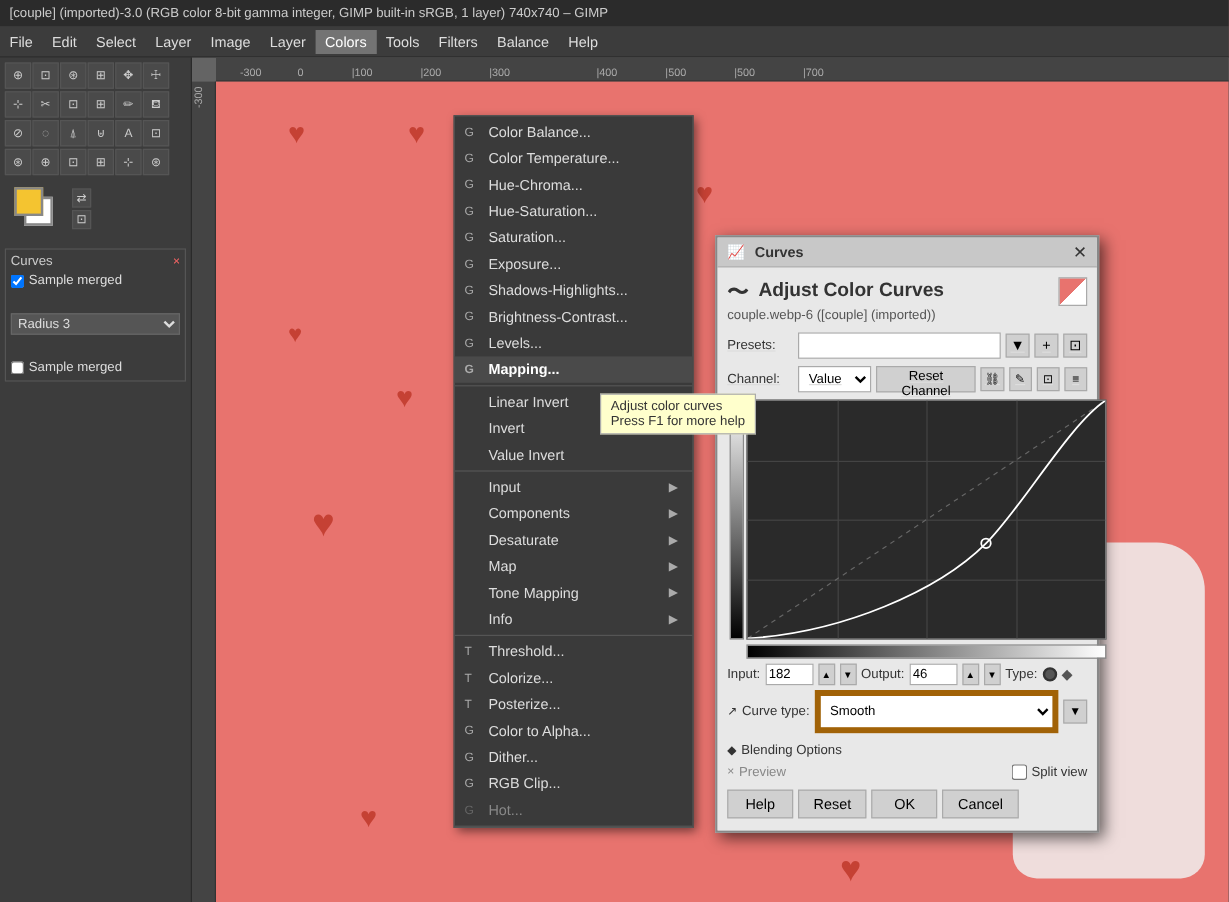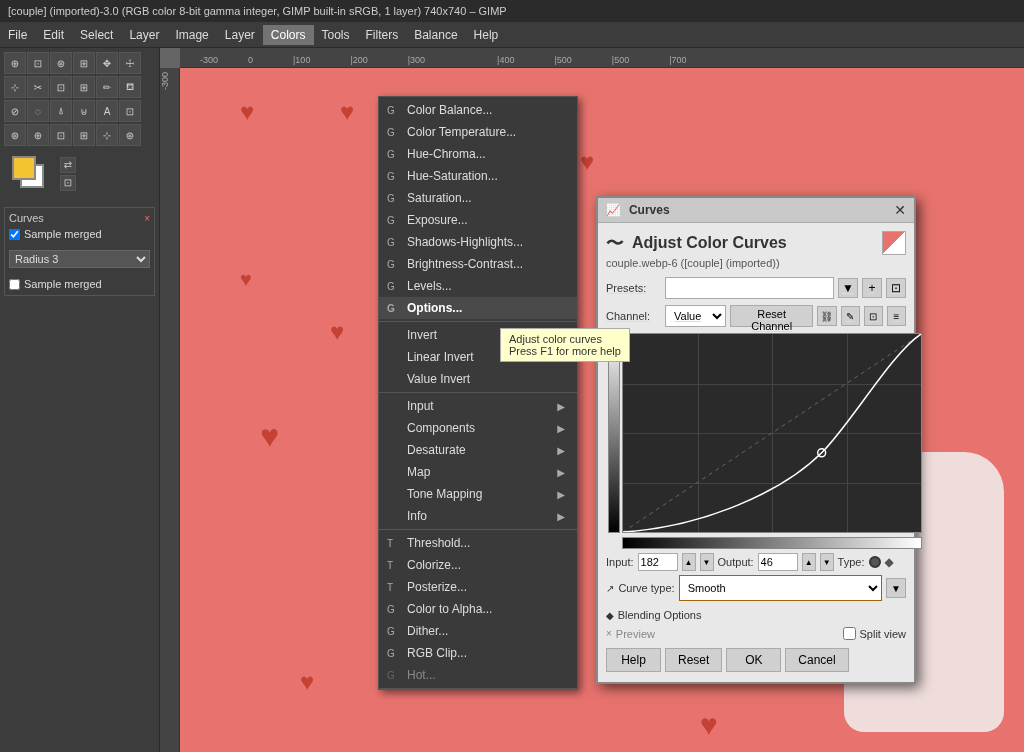--- a/index.html
+++ b/index.html
@@ -73,21 +73,21 @@
 
     
     .gradient-bar { height: 12px; background: linear-gradient(to right, #000, #fff); margin: 2px 0; border: 1px solid #888; width: 300px; }
     .gradient-bar-v { width: 12px; height: 200px; background: linear-gradient(to top, #000, #fff); position: absolute; left: -14px; top: 0; border: 1px solid #888; }
 
     .input-output-row { display: flex; align-items: center; gap: 4px; margin: 4px 0; font-size: 11px; color: #333; }
     .val-input { width: 40px; height: 18px; border: 1px solid #aaa; background: white; font-size: 11px; padding: 1px 2px; }
     .radio-dot { width: 12px; height: 12px; border-radius: 50%; background: #555; border: 2px solid #333; display: inline-block; }
 
     .curve-type-row { display: flex; align-items: center; gap: 4px; margin: 4px 0; font-size: 11px; color: #333; }
-    .curve-type-select { background: white; border: 1px solid #a16207; padding: 2px 4px; font-size: 11px; height: 26px; flex: 1; }
+    .curve-type-select { background: white; border: 5px solid #a16207; padding: 2px 4px; font-size: 11px; height: 36px; flex: 1; }
 
     .blending-row { padding: 4px 0; font-size: 11px; color: #333; cursor: pointer; display: flex; align-items: center; gap: 4px; }
     .preview-row { display: flex; align-items: center; justify-content: space-between; padding: 2px 0; font-size: 11px; color: #888; }
     .split-view-label { font-size: 11px; color: #333; }
 
     .dialog-buttons { display: flex; gap: 4px; justify-content: flex-start; padding: 6px 0 2px 0; }
     .dlg-btn { background: #d0d0d0; border: 1px solid #aaa; padding: 4px 12px; font-size: 12px; cursor: pointer; min-width: 55px; }
 
     
     #bg-image { position: absolute; top: 0; left: 0; right: 0; bottom: 0; background: #e8736e; }
@@ -172,21 +172,21 @@
 
     <div id="curves-panel">
       <div class="panel-title">
         <span>Curves</span>
         <span class="panel-close">×</span>
       </div>
       <div class="curves-option">
         <input type="checkbox" checked="" style="">
         <span>Sample merged</span>
       </div>
-      <div style="margin: 9px 0;">
+      <div style="margin: 20px 0;">
         <select class="curves-select">
           <option>Radius 3</option>
         </select>
       </div>
       <div class="curves-option">
         <input type="checkbox" style="">
         <span>Sample merged</span>
       </div>
     </div>
   </div>
@@ -262,30 +262,30 @@
         <div class="menu-row">
           <span class="menu-icon">G</span>
           <span>Brightness-Contrast...</span>
         </div>
         <div class="menu-row">
           <span class="menu-icon">G</span>
           <span>Levels...</span>
         </div>
         <div class="menu-row highlighted">
           <span class="menu-icon">G</span>
-          <span>Options...</span>
+          <span>Mapping...</span>
         </div>
       </div>
 
       <div class="menu-section">
         <div class="menu-row">
+          <span>Linear Invert</span>
+        </div>
+        <div class="menu-row">
           <span>Invert</span>
-        </div>
-        <div class="menu-row">
-          <span>Linear Invert</span>
         </div>
         <div class="menu-row">
           <span>Value Invert</span>
         </div>
       </div>
 
       <div class="menu-section">
         <div class="menu-row">
           <span>Input</span>
           <span class="menu-arrow">▶</span>

